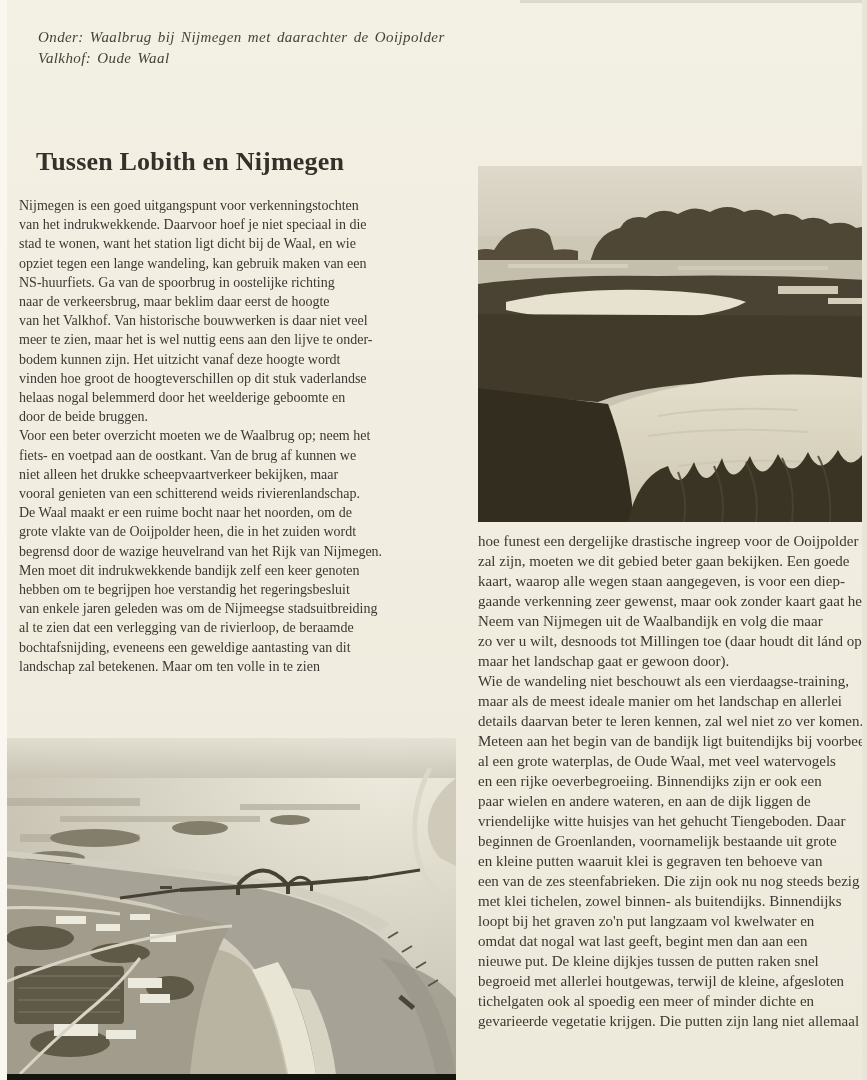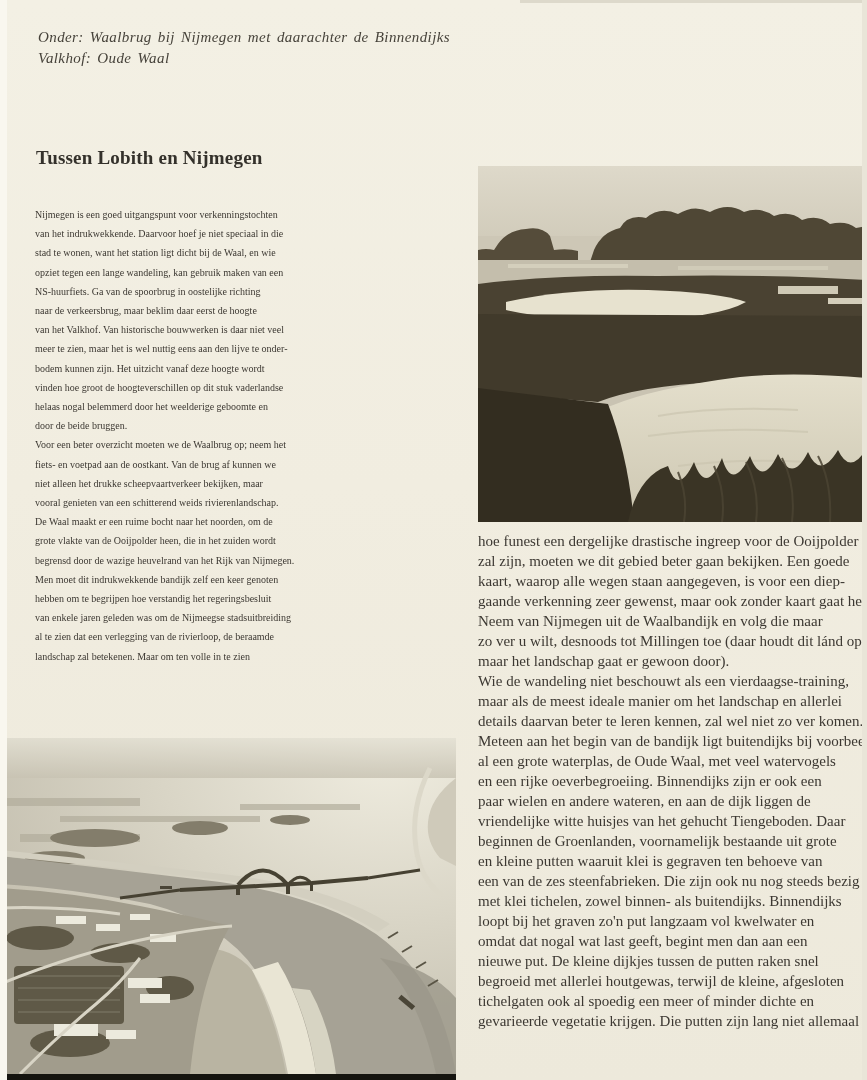--- a/index.html
+++ b/index.html
@@ -18,47 +18,47 @@
   .edge-top{position:absolute;left:520px;top:0;width:347px;height:3px;background:#ddd9cb;}
 
   .caption{
     position:absolute; left:38px; top:27px;
     font-style:italic; font-size:15px; line-height:21px;
     color:#46423a; letter-spacing:0.4px; word-spacing:2px;
     white-space:nowrap;
   }
   .heading{
     position:absolute; left:36px; top:147px; margin:0;
-    font-size:19px; font-weight:bold; color:#34312b; letter-spacing:0.2px;
+    font-size:26px; font-weight:bold; color:#34312b; letter-spacing:0.2px;
     white-space:nowrap;
   }
   .colL{
-    position:absolute; left:35px; top:196px; width:436px;
-    font-size:10px; line-height:19.2px; color:#3c3832;margin-top:9px;
+    position:absolute; left:19px; top:196px; width:436px;
+    font-size:14px; line-height:19.2px; color:#3c3832;
   }
   .colR{
     position:absolute; left:478px; top:531px; width:620px;
     font-size:15px; line-height:20px; color:#3c3832;
   }
   .ln{white-space:nowrap;}
 
   .photo{position:absolute; overflow:hidden; background:#c9c3b2;}
   .photo-top{left:478px; top:166px; width:389px; height:356px;}
   .photo-bottom{left:0px; top:738px; width:456px; height:336px;}
   .bottom-strip{position:absolute; left:0; top:1074px; width:456px; height:6px; background:#15140f;}
   svg{display:block;}
 </style>
 </head>
 <body>
 
 <div class="page">
   <div class="edge-top"></div>
 
   <div class="caption">
-    <div class="ln">Onder: Waalbrug bij Nijmegen met daarachter de Binnendijks</div>
+    <div class="ln">Onder: Waalbrug bij Nijmegen met daarachter de Ooijpolder</div>
     <div class="ln">Valkhof: Oude Waal</div>
   </div>
 
   <h1 class="heading">Tussen Lobith en Nijmegen</h1>
 
   <div class="colL">
       <div class="ln">Nijmegen is een goed uitgangspunt voor verkenningstochten</div>
       <div class="ln">van het indrukwekkende. Daarvoor hoef je niet speciaal in die</div>
       <div class="ln">stad te wonen, want het station ligt dicht bij de Waal, en wie</div>
       <div class="ln">opziet tegen een lange wandeling, kan gebruik maken van een</div>
@@ -74,20 +74,21 @@
       <div class="ln">fiets- en voetpad aan de oostkant. Van de brug af kunnen we</div>
       <div class="ln">niet alleen het drukke scheepvaartverkeer bekijken, maar</div>
       <div class="ln">vooral genieten van een schitterend weids rivierenlandschap.</div>
       <div class="ln">De Waal maakt er een ruime bocht naar het noorden, om de</div>
       <div class="ln">grote vlakte van de Ooijpolder heen, die in het zuiden wordt</div>
       <div class="ln">begrensd door de wazige heuvelrand van het Rijk van Nijmegen.</div>
       <div class="ln">Men moet dit indrukwekkende bandijk zelf een keer genoten</div>
       <div class="ln">hebben om te begrijpen hoe verstandig het regeringsbesluit</div>
       <div class="ln">van enkele jaren geleden was om de Nijmeegse stadsuitbreiding</div>
       <div class="ln">al te zien dat een verlegging van de rivierloop, de beraamde</div>
+      <div class="ln">bochtafsnijding, eveneens een geweldige aantasting van dit</div>
       <div class="ln">landschap zal betekenen. Maar om ten volle in te zien</div>
     </div>
 
   <div class="photo photo-top" title="Oude Waal">
     <svg width="389" height="356" viewBox="0 0 389 356">
       <defs>
         <linearGradient id="sky1" x1="0" y1="0" x2="0" y2="1">
           <stop offset="0" stop-color="#ded9ca"></stop>
             <stop offset="1" stop-color="#c9c3b1"></stop>
         </linearGradient>

